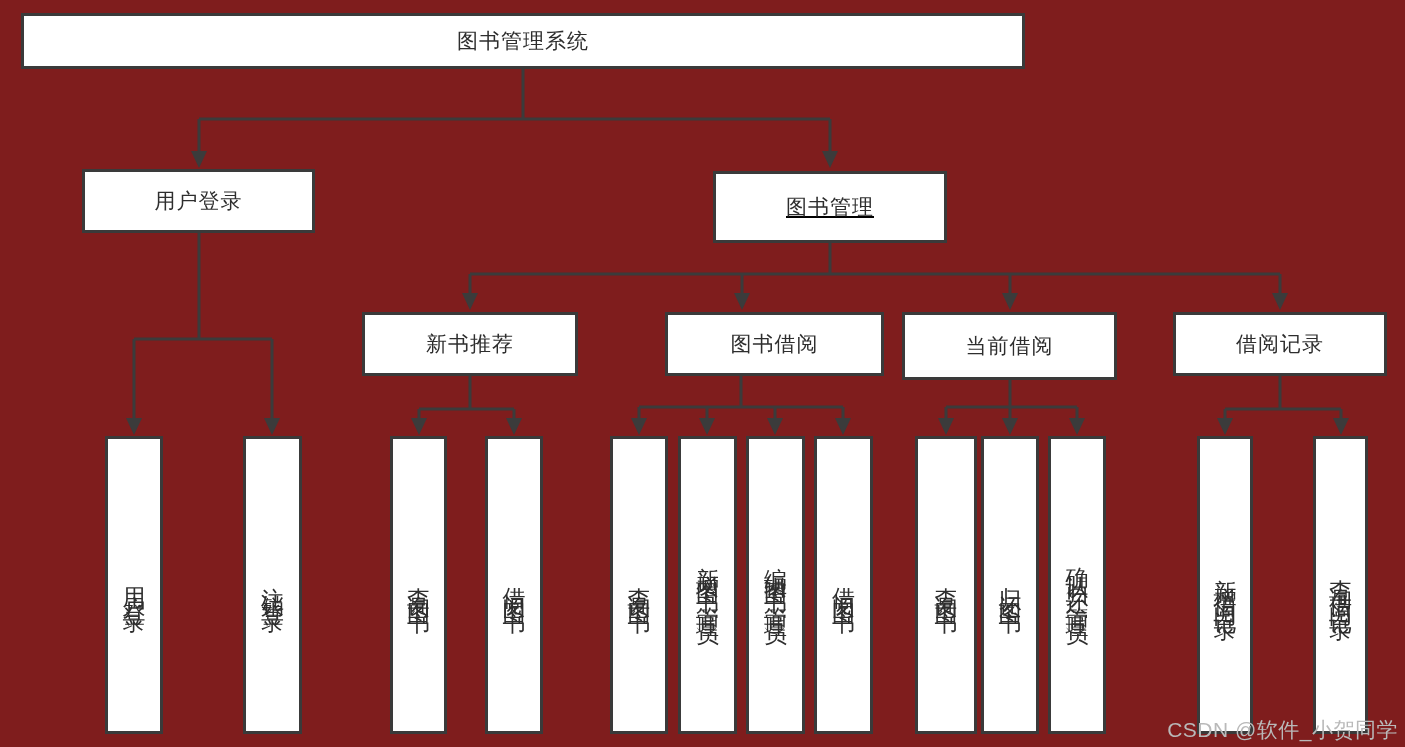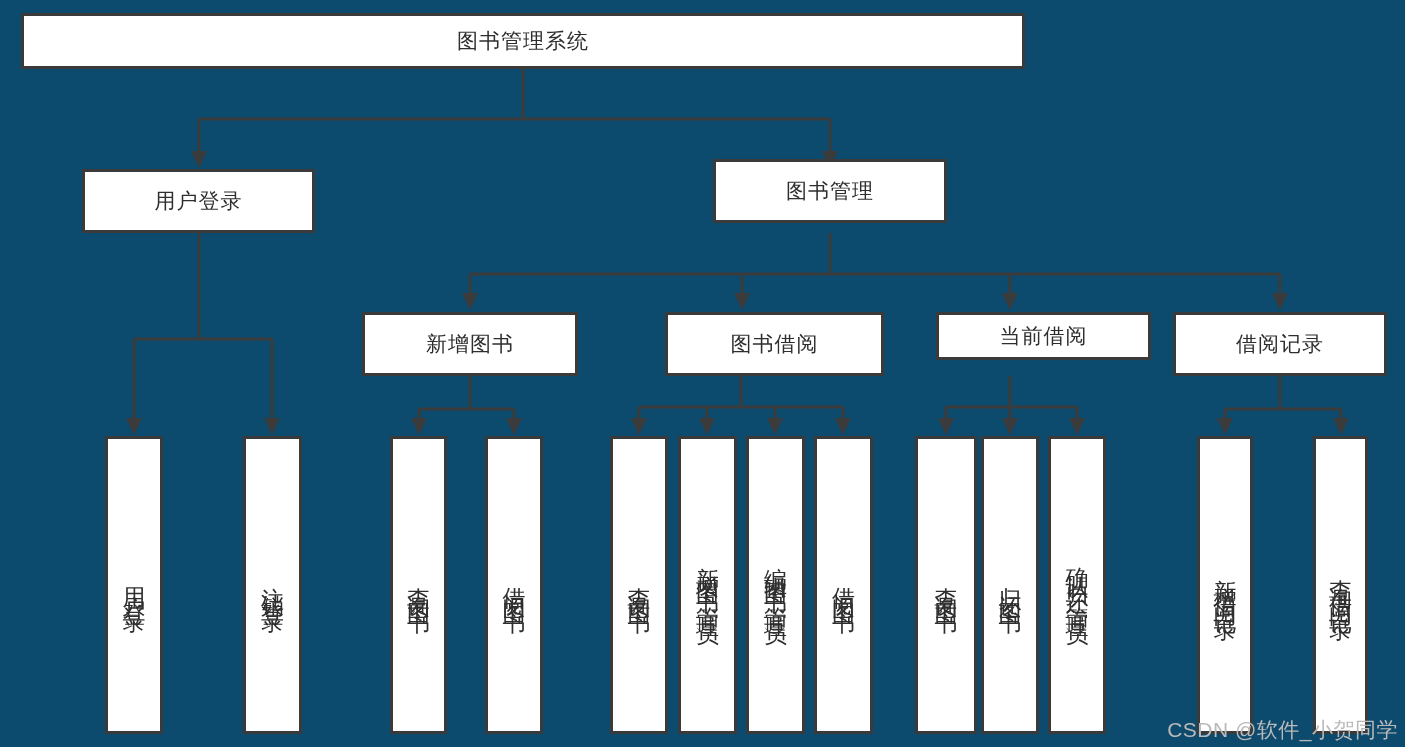--- a/index.html
+++ b/index.html
@@ -1,20 +1,20 @@
 <!DOCTYPE html>
 <html><head>
 <meta charset="utf-8">
 <style>
   html, body { margin: 0; padding: 0; background: #ffffff; }
   .canvas {
     position: relative;
     width: 1405px;
     height: 747px;
-    background: #0c4a6e;
+    background: #7f1d1d;
     font-family: "Liberation Sans", "DejaVu Sans", sans-serif;
     overflow: hidden;
   }
   .connectors {
     position: absolute;
     left: 0; top: 0;
     width: 1405px; height: 747px;
     pointer-events: none;
   }
   .node {
@@ -90,31 +90,31 @@
     </g>
   </svg>
 
   <div class="node" style="left:21px; top:13px; width:1004px; height:56px;">
     <span class="hlabel">图书管理系统</span>
   </div>
 
   <div class="node" style="left:82px; top:169px; width:233px; height:64px;">
     <span class="hlabel">用户登录</span>
   </div>
-  <div class="node" style="left:713px; top:159px; width:234px; height:64px;">
+  <div class="node" style="left:713px; top:171px; width:234px; height:72px;text-decoration:underline;">
     <span class="hlabel">图书管理</span>
   </div>
 
   <div class="node" style="left:362px; top:312px; width:216px; height:64px;">
-    <span class="hlabel">新增图书</span>
+    <span class="hlabel">新书推荐</span>
   </div>
   <div class="node" style="left:633px; top:312px; width:219px; height:64px;margin-left:32px;">
     <span class="hlabel">图书借阅</span>
   </div>
-  <div class="node" style="left:936px; top:312px; width:215px; height:48px;">
+  <div class="node" style="left:902px; top:312px; width:215px; height:68px;">
     <span class="hlabel">当前借阅</span>
   </div>
   <div class="node" style="left:1173px; top:312px; width:214px; height:64px;">
     <span class="hlabel">借阅记录</span>
   </div>
 
   <div class="node" style="left:105px; top:436px; width:58px; height:298px;">
     <span class="vlabel">用户登录</span>
   </div>
   <div class="node" style="left:243px; top:436px; width:59px; height:298px;">

